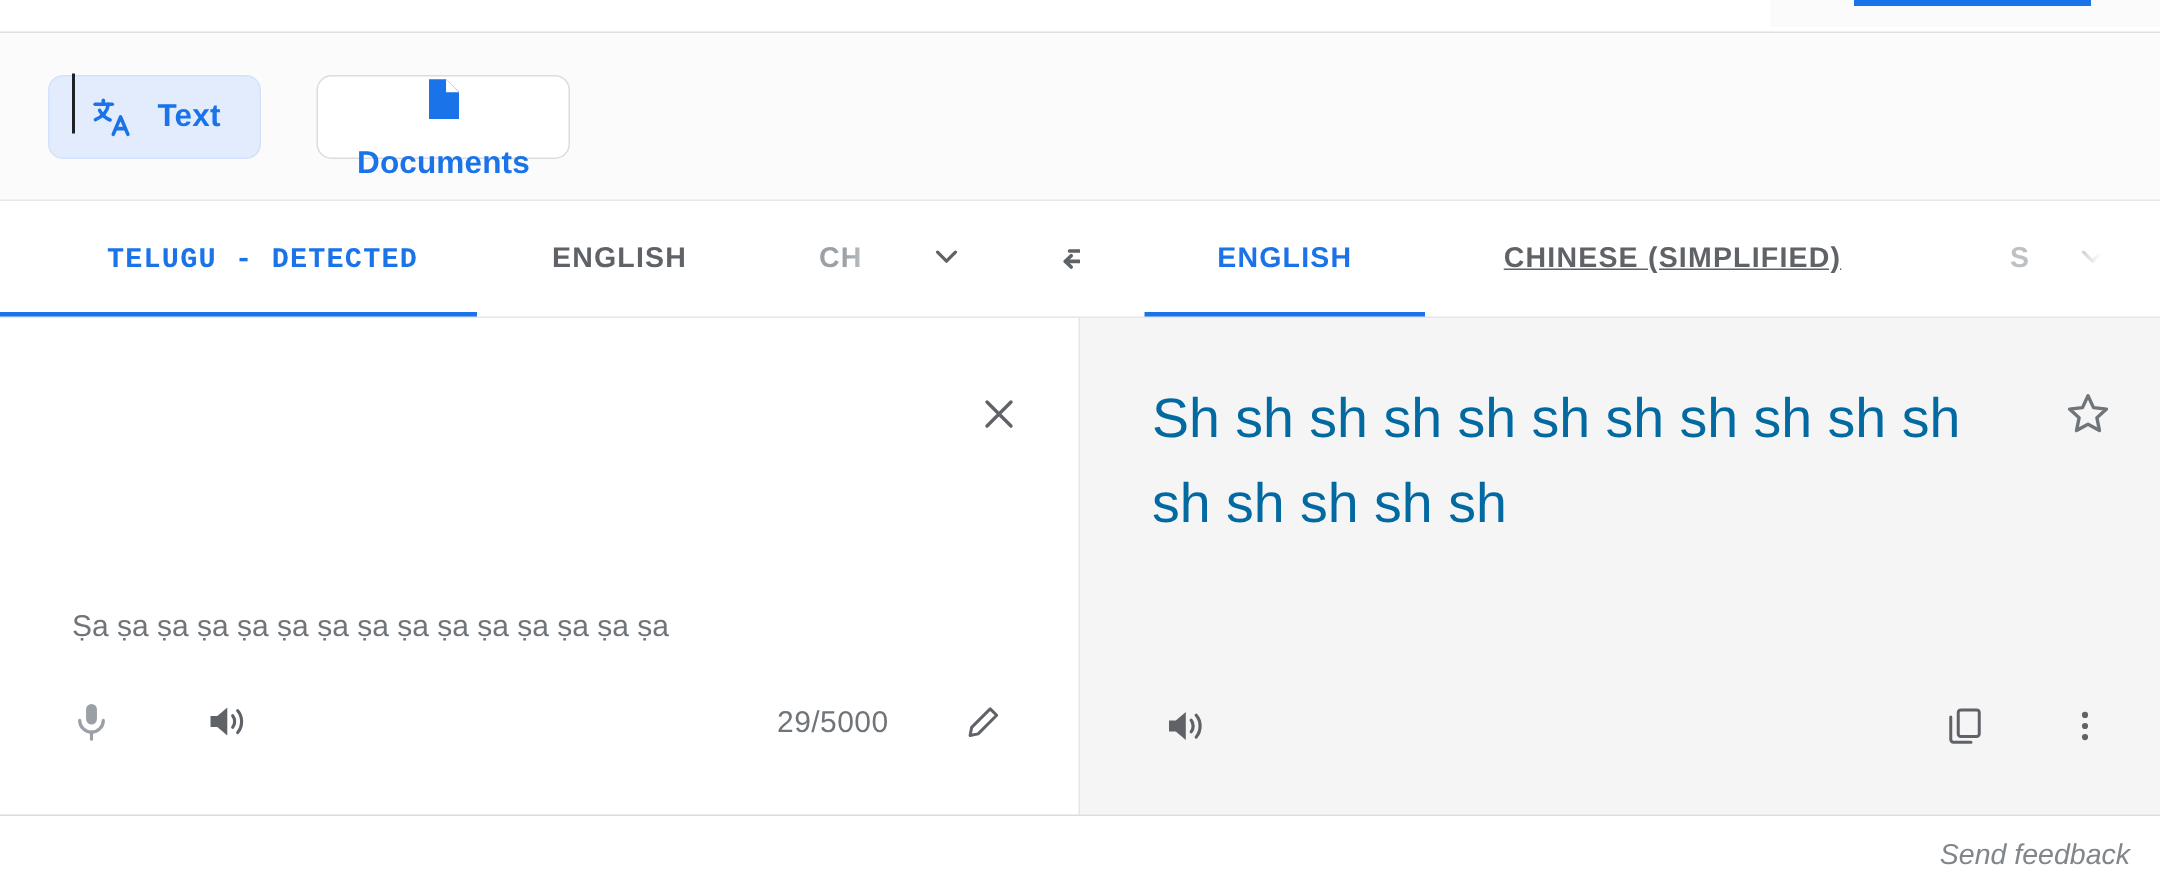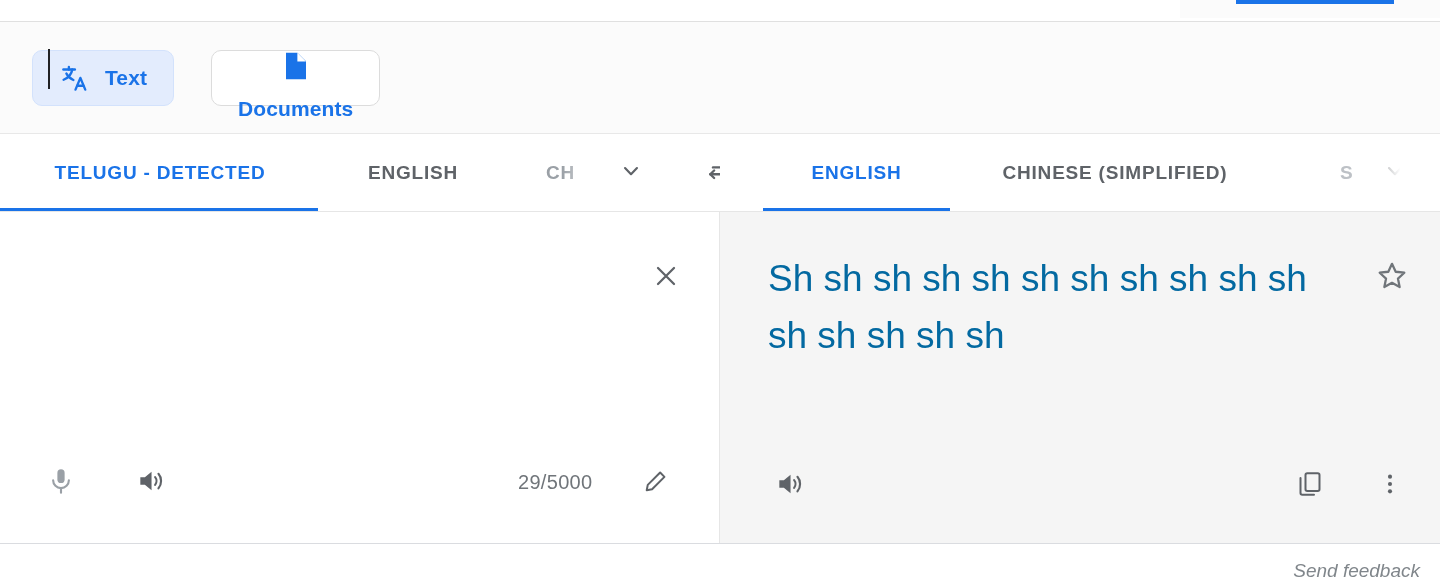--- a/index.html
+++ b/index.html
@@ -318,21 +318,21 @@
         <svg class="icon-doc" viewBox="0 0 20 24">
           <path d="M2 1.4h9.1L18 8.2v14.4H2z" fill="#1a73e8"></path>
           <path d="M11.1 1.4v7h6.9z" fill="#ffffff"></path>
         </svg>
       </span>
       <span class="label">Documents</span>
     </div>
   </div>
 
   <div class="lang-row source">
-    <div class="lang-tab active" style="left:1px; width:318px;">
+    <div class="lang-tab active" style="left:16px; width:318px;font-family:Liberation Mono, monospace;">
       <span>TELUGU - DETECTED</span>
     </div>
     <div class="tab-underline" style="left:0px; width:318px;"></div>
 
     <div class="lang-tab" style="left:318px; width:190px;">
       <span>ENGLISH</span>
     </div>
 
     <div class="lang-tab" style="left:508px; width:100px; justify-content:flex-start; padding-left:38px; box-sizing:border-box; color:#9aa0a6;">
       <span>CH</span>
@@ -358,21 +358,21 @@
       </span>
     </div>
   </div>
 
   <div class="lang-row target">
     <div class="lang-tab active" style="left:43px; width:187px;">
       <span>ENGLISH</span>
     </div>
     <div class="tab-underline" style="left:43px; width:187px;"></div>
 
-    <div class="lang-tab" style="left:230px; width:330px;">
+    <div class="lang-tab" style="left:230px; width:330px;text-decoration:underline;">
       <span>CHINESE (SIMPLIFIED)</span>
     </div>
 
     <div class="lang-tab" style="left:572px; width:80px; justify-content:flex-start; padding-left:48px; box-sizing:border-box; color:#bdc1c6;">
       <span>S</span>
     </div>
 
     <div class="chev-btn" style="left:650px; width:50px;">
       <span>
         <svg width="26" height="26" viewBox="0 0 24 24" fill="none">
@@ -389,20 +389,21 @@
   <div class="source-text"><span class="caret"></span></div>
 
   <div class="clear-btn">
     <span>
       <svg width="32" height="32" viewBox="0 0 24 24" fill="none">
         <path d="M6 6l12 12M18 6L6 18" stroke="#5f6368" stroke-width="1.7" stroke-linecap="round"></path>
       </svg>
     </span>
   </div>
 
+  <div class="translit">Ṣa ṣa ṣa ṣa ṣa ṣa ṣa ṣa ṣa ṣa ṣa ṣa ṣa ṣa ṣa</div>
 
   <div class="tool-btn" style="left:42px; top:463px; width:38px; height:40px;">
     <span>
       <svg width="30" height="30" viewBox="0 0 24 24" fill="none">
         <rect x="9.1" y="2.6" width="5.8" height="11" rx="2.9" fill="#9aa0a6"></rect>
         <path d="M5.7 11.4a6.3 6.3 0 0012.6 0" stroke="#9aa0a6" stroke-width="1.7" stroke-linecap="round"></path>
         <path d="M12 17.7v3.7" stroke="#9aa0a6" stroke-width="1.7" stroke-linecap="round"></path>
       </svg>
     </span>
   </div>

